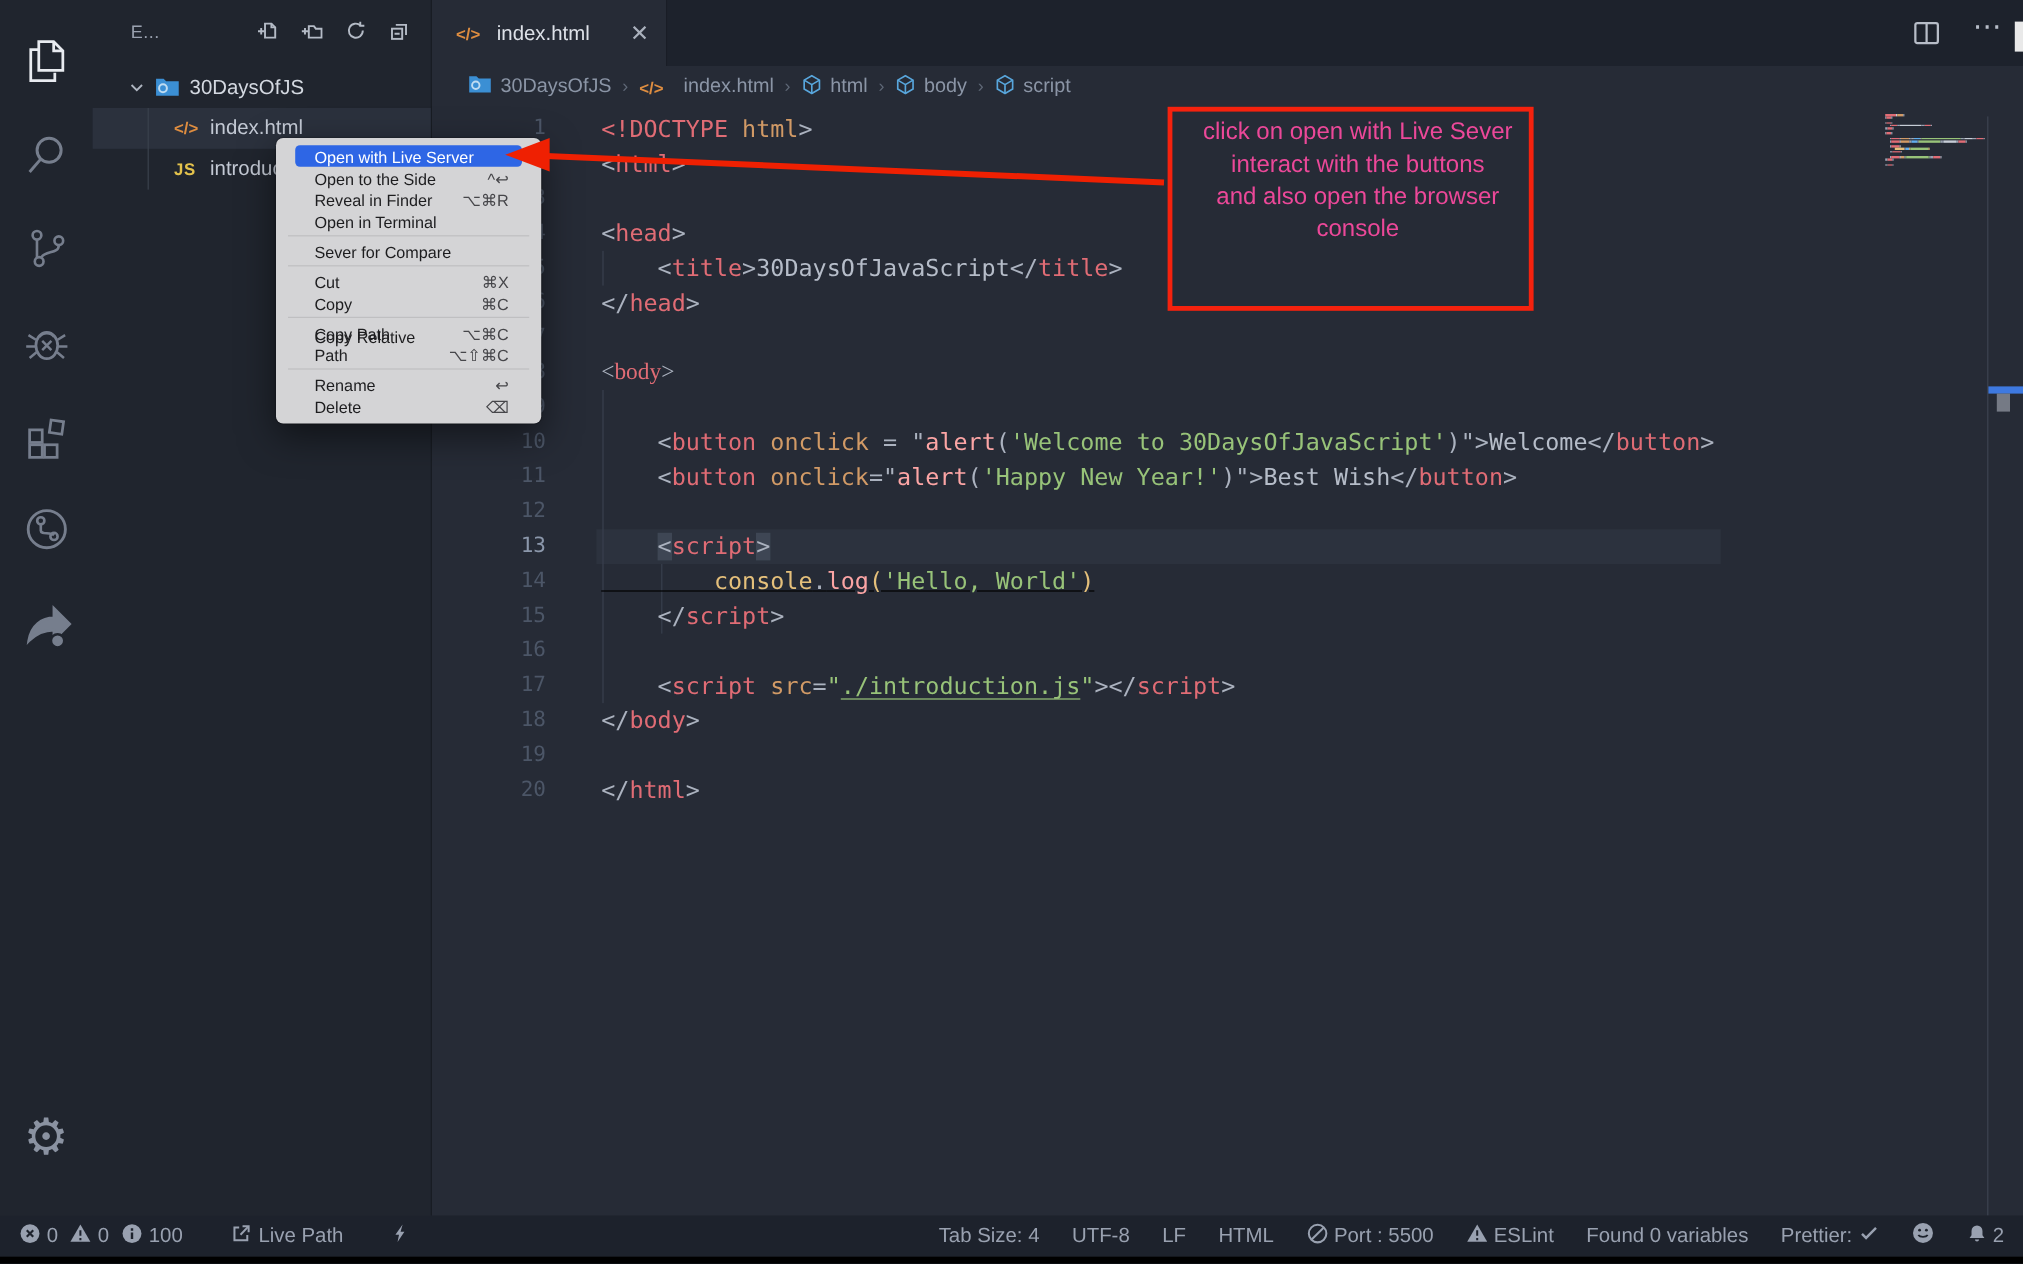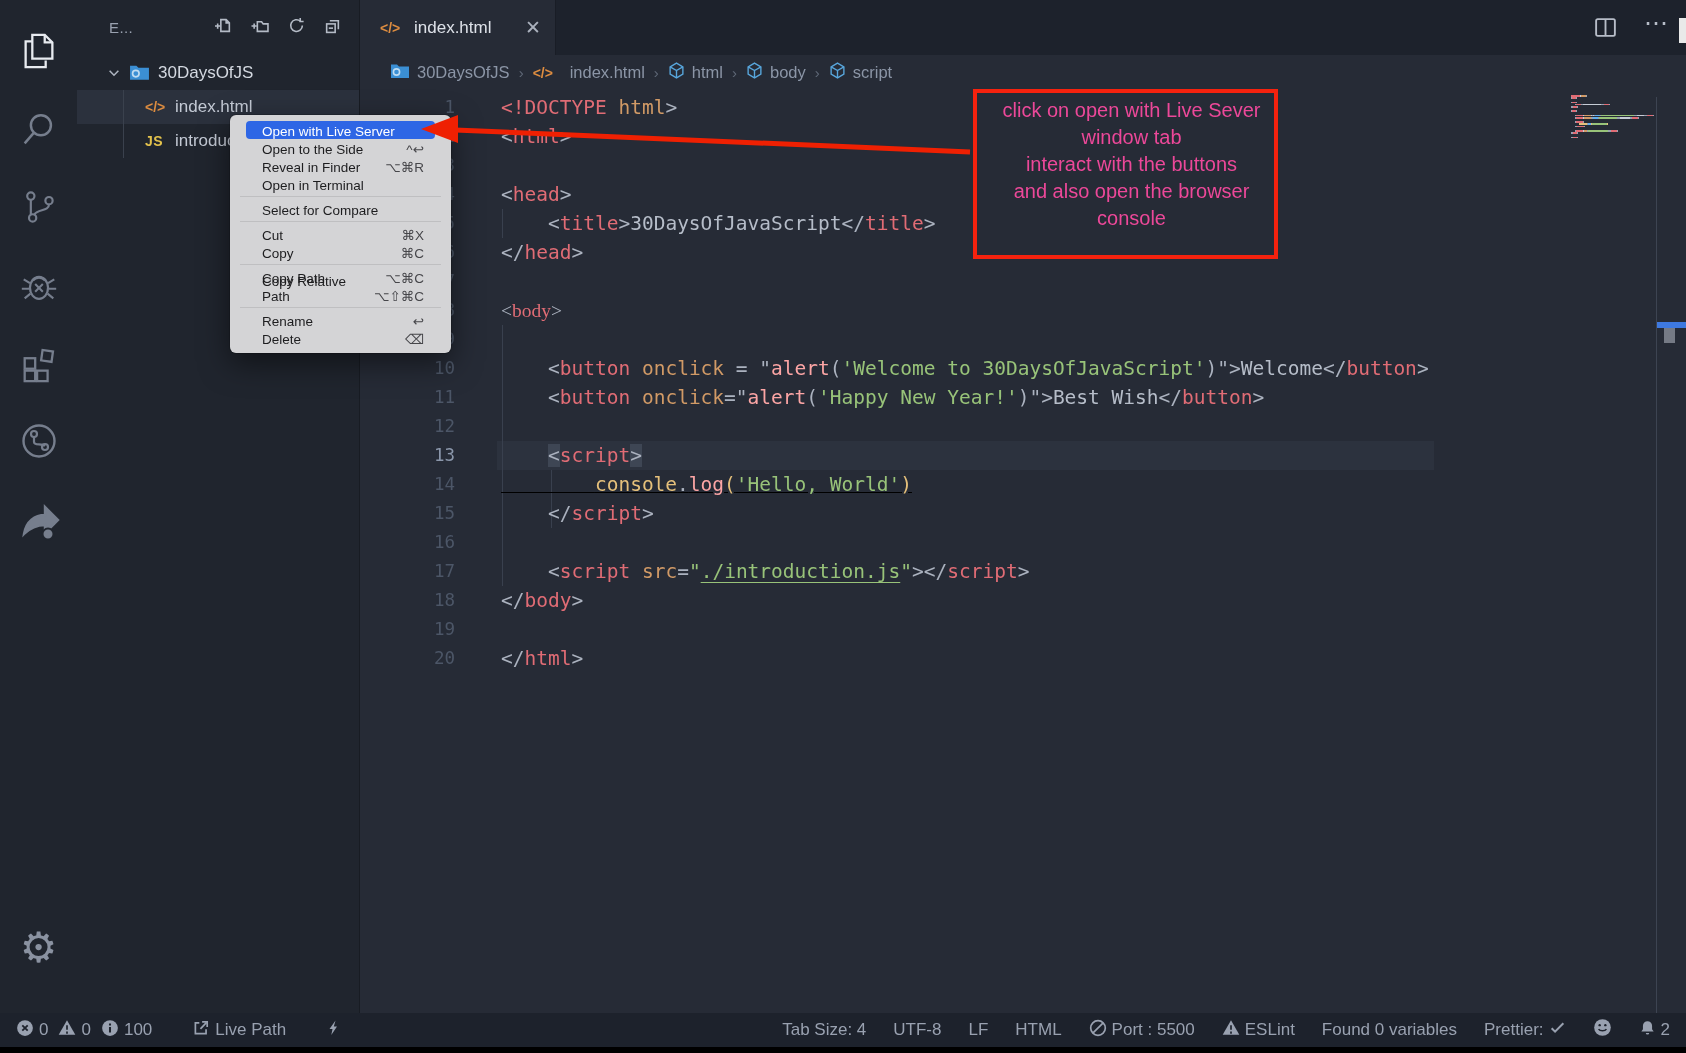--- a/index.html
+++ b/index.html
@@ -445,21 +445,21 @@
       </div>
       <div class="menu-item">
         <span>Reveal in Finder</span>
         <span class="shortcut">⌥⌘R</span>
       </div>
       <div class="menu-item">
         <span>Open in Terminal</span>
       </div>
       <div class="menu-sep"></div>
       <div class="menu-item">
-        <span>Select for Compare</span>
+        <span>Sever for Compare</span>
       </div>
       <div class="menu-sep"></div>
       <div class="menu-item">
         <span>Cut</span>
         <span class="shortcut">⌘X</span>
       </div>
       <div class="menu-item">
         <span>Copy</span>
         <span class="shortcut">⌘C</span>
       </div>
@@ -478,21 +478,20 @@
         <span class="shortcut">↩</span>
       </div>
       <div class="menu-item">
         <span>Delete</span>
         <span class="shortcut">⌫</span>
       </div>
     </div>
 
   <div class="annotation-box">
       <div class="annotation-line">click on open with Live Sever</div>
-      <div class="annotation-line">window tab</div>
       <div class="annotation-line">interact with the buttons</div>
       <div class="annotation-line">and also open the browser</div>
       <div class="annotation-line">console</div>
     </div>
 
   <svg class="arrow-svg" width="1686" height="1053">
     <line x1="455" y1="130" x2="970" y2="152" stroke="#ef2002" stroke-width="5"></line>
     <polygon points="421,129 458,115 458,143" fill="#ef2002"></polygon>
   </svg>
 

